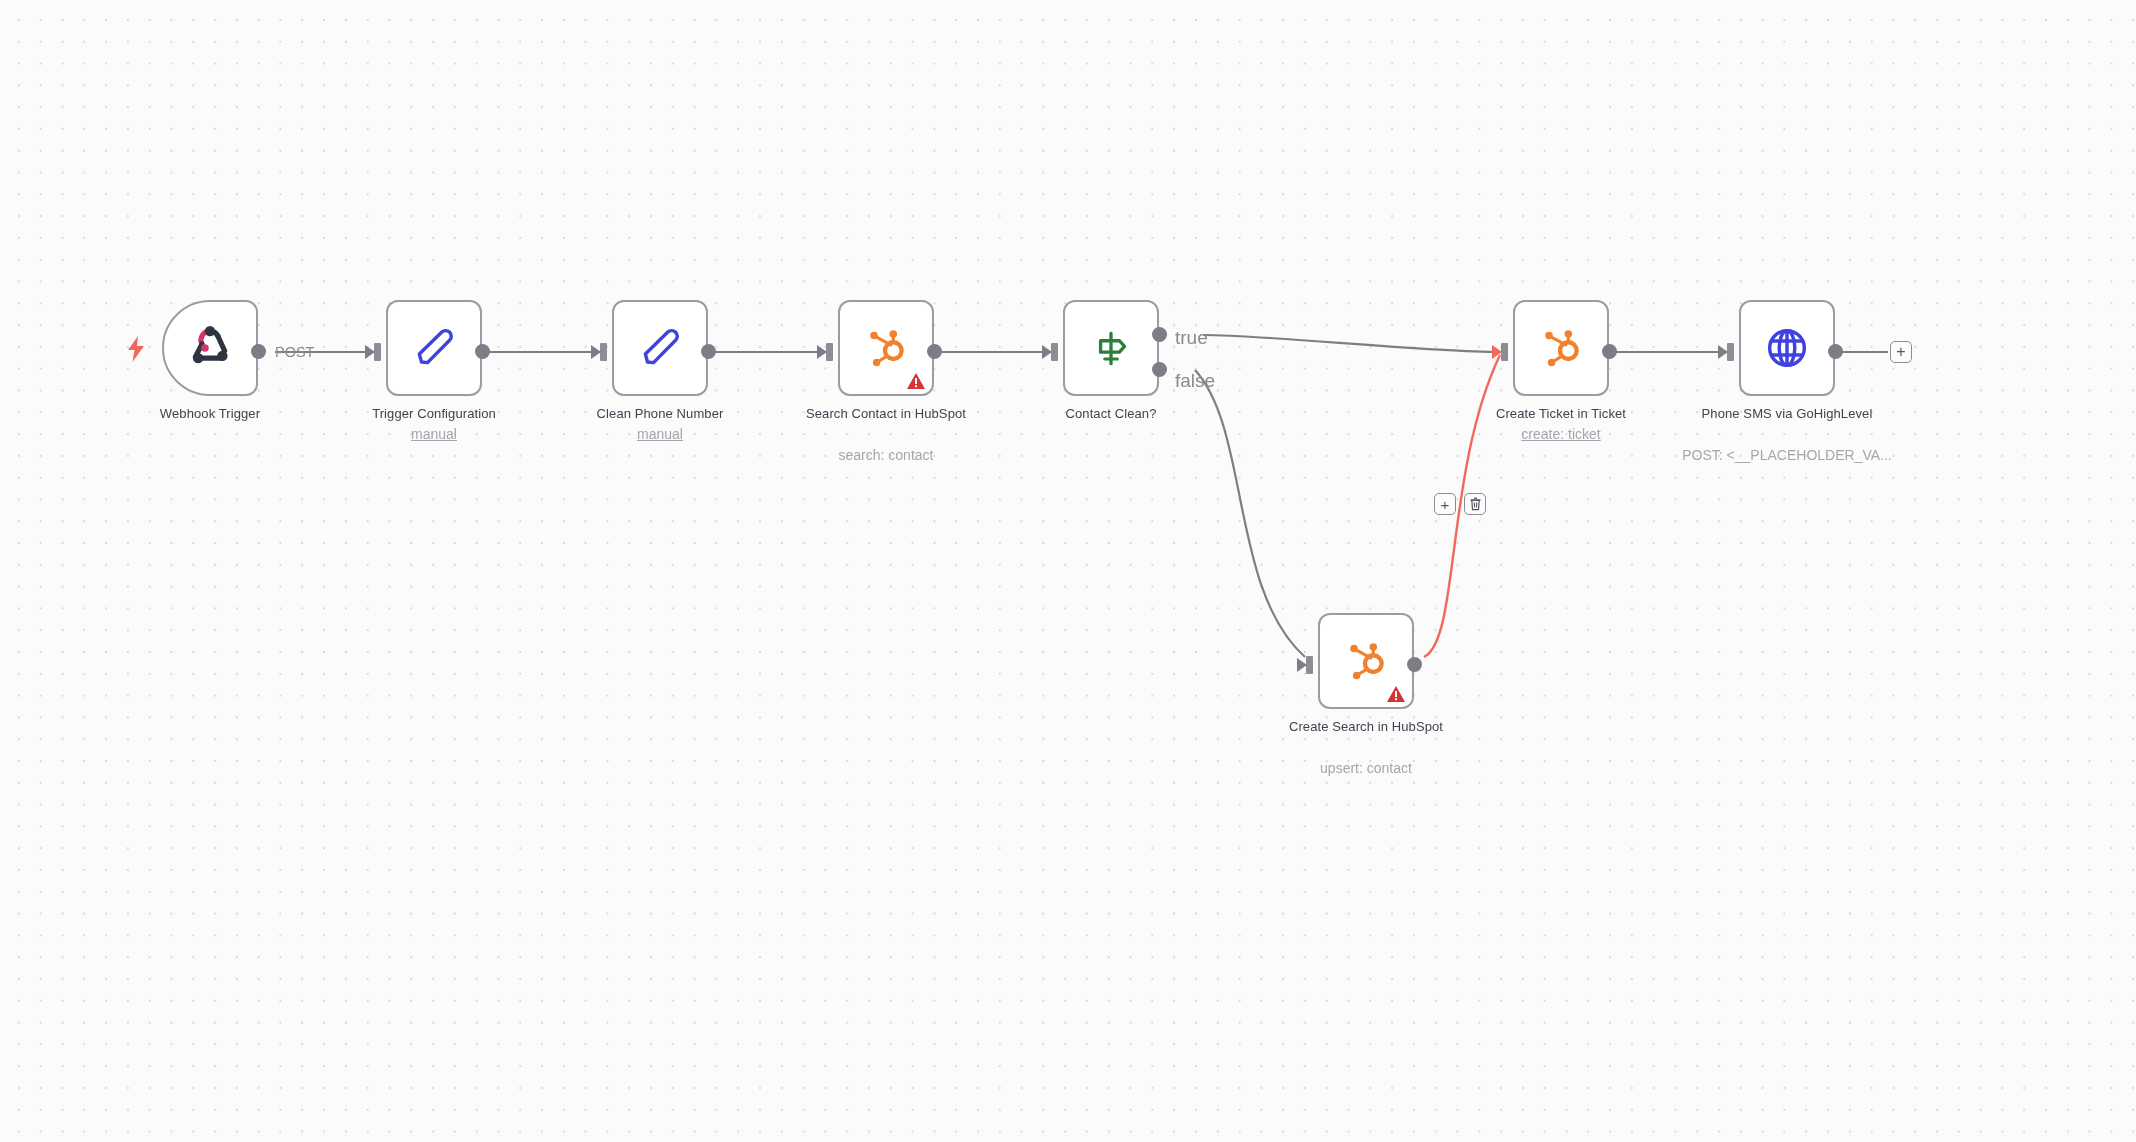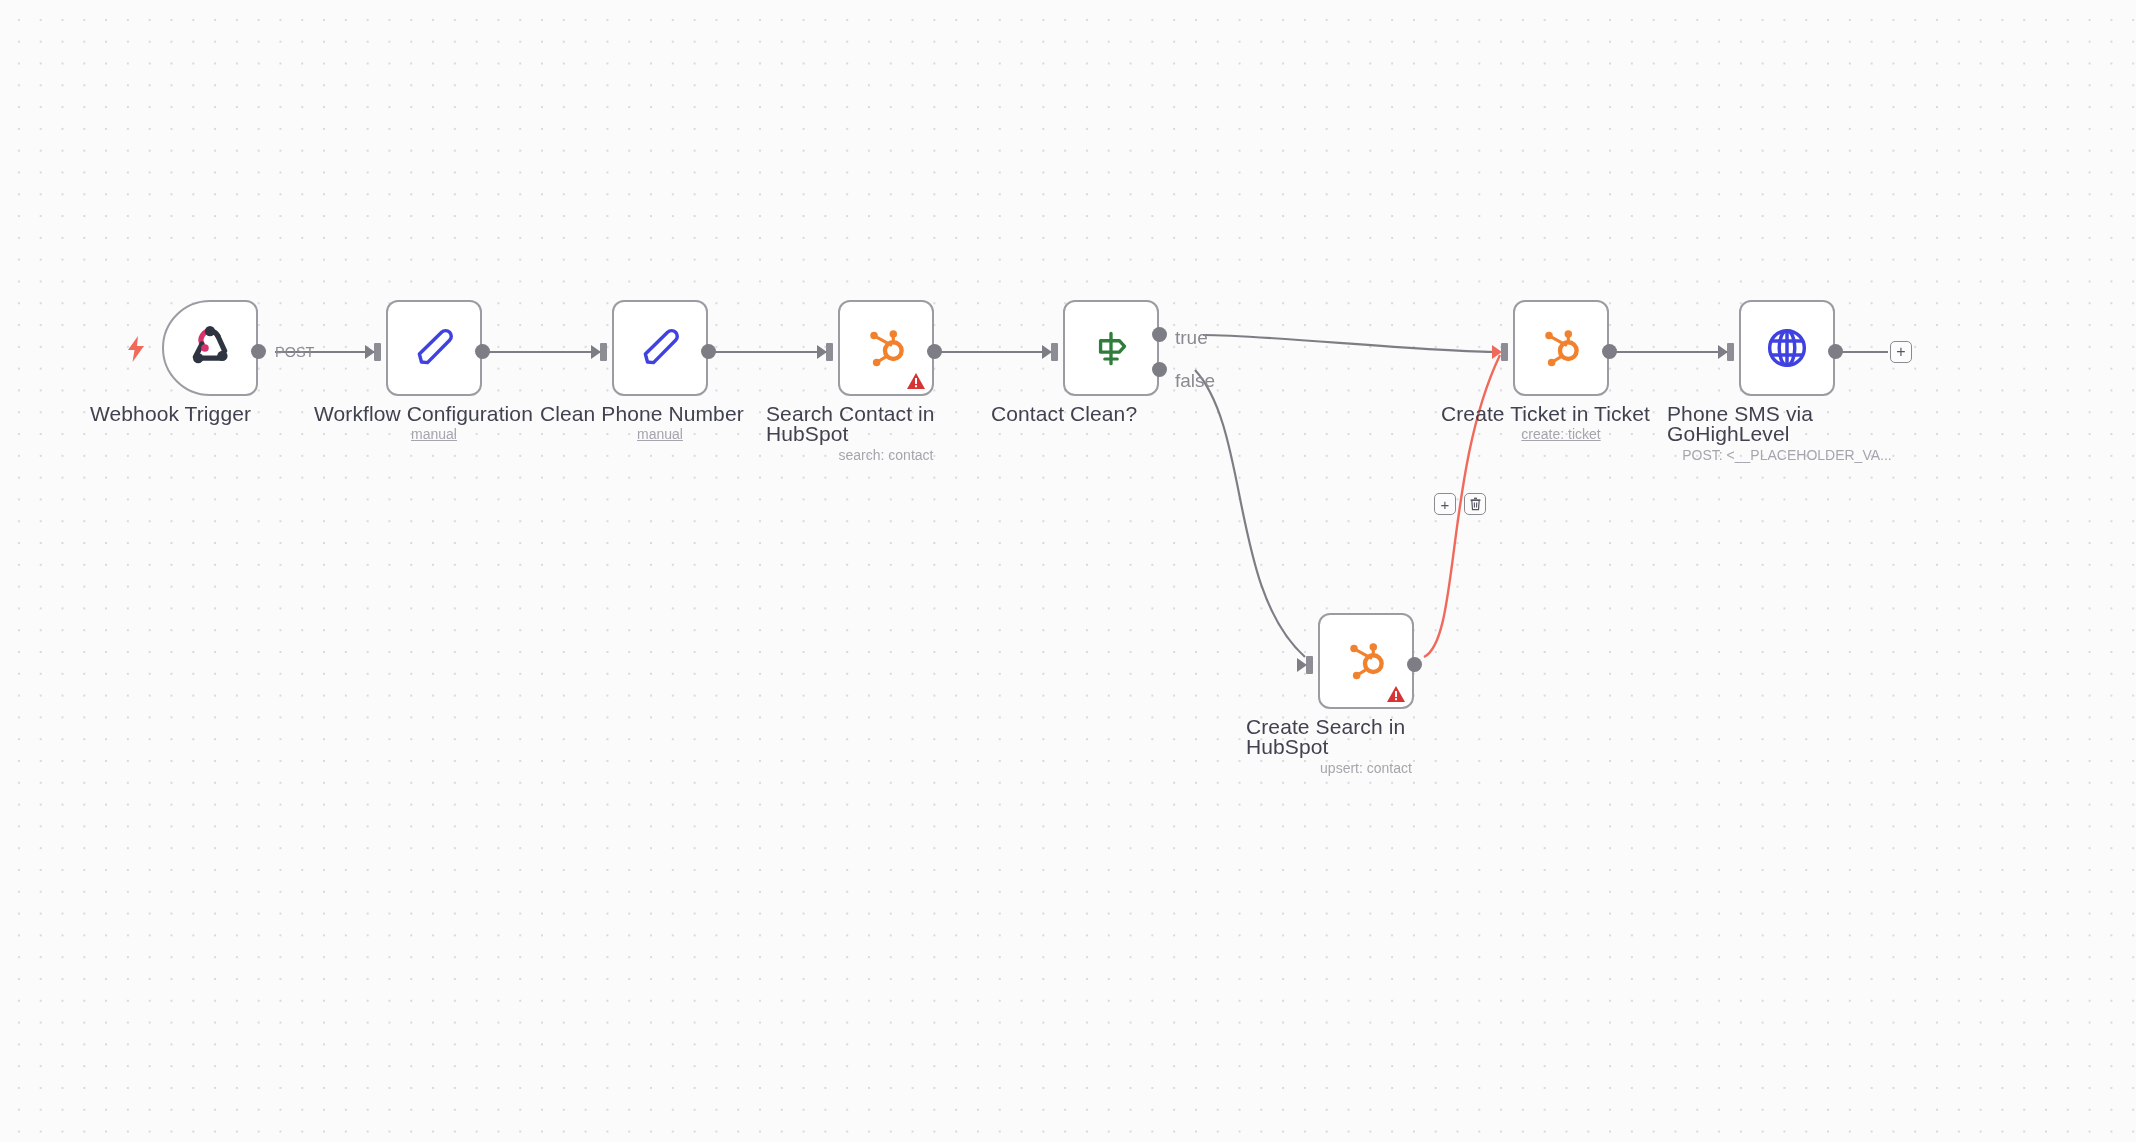--- a/index.html
+++ b/index.html
@@ -50,21 +50,22 @@
     justify-content: center;
   }
   .node-box.trigger {
     border-radius: 48px 12px 12px 48px;
   }
   .node-label {
     position: absolute;
     top: 104px;
     left: -72px;
     width: 240px;
-    font-size: 21px;
+    text-align: center;
+    font-size: 13px;
     line-height: 20px;
     color: #41424f;
     letter-spacing: 0.1px;
   }
   .node-sub {
     position: absolute;
     left: -72px;
     width: 240px;
     text-align: center;
     font-size: 14px;
@@ -226,21 +227,21 @@
     <div class="arrow-in" style="left:-21px; top:52px;">
       <div class="bar"></div>
         <div class="tri"></div>
     </div>
     <div class="node-box">
       <svg width="52" height="52" viewBox="0 0 48 48">
         <path d="M12.5 37 L10.5 29.5 L31 9.5 a5.2 5.2 0 0 1 7.4 7.4 L18 37.5 Z" stroke="#3f42e0" stroke-width="3.2" fill="none" stroke-linejoin="round"></path>
       </svg>
     </div>
     <div class="dot-out" style="left:89px; top:44px;"></div>
-    <div class="node-label">Workflow Configuration</div>
+    <div class="node-label">Trigger Configuration</div>
     <div class="node-sub one-line">manual</div>
   </div>
 
   <div class="node" style="left:612px; top:300px;">
     <div class="arrow-in" style="left:-21px; top:52px;">
       <div class="bar"></div>
         <div class="tri"></div>
     </div>
     <div class="node-box">
       <svg width="52" height="52" viewBox="0 0 48 48">

